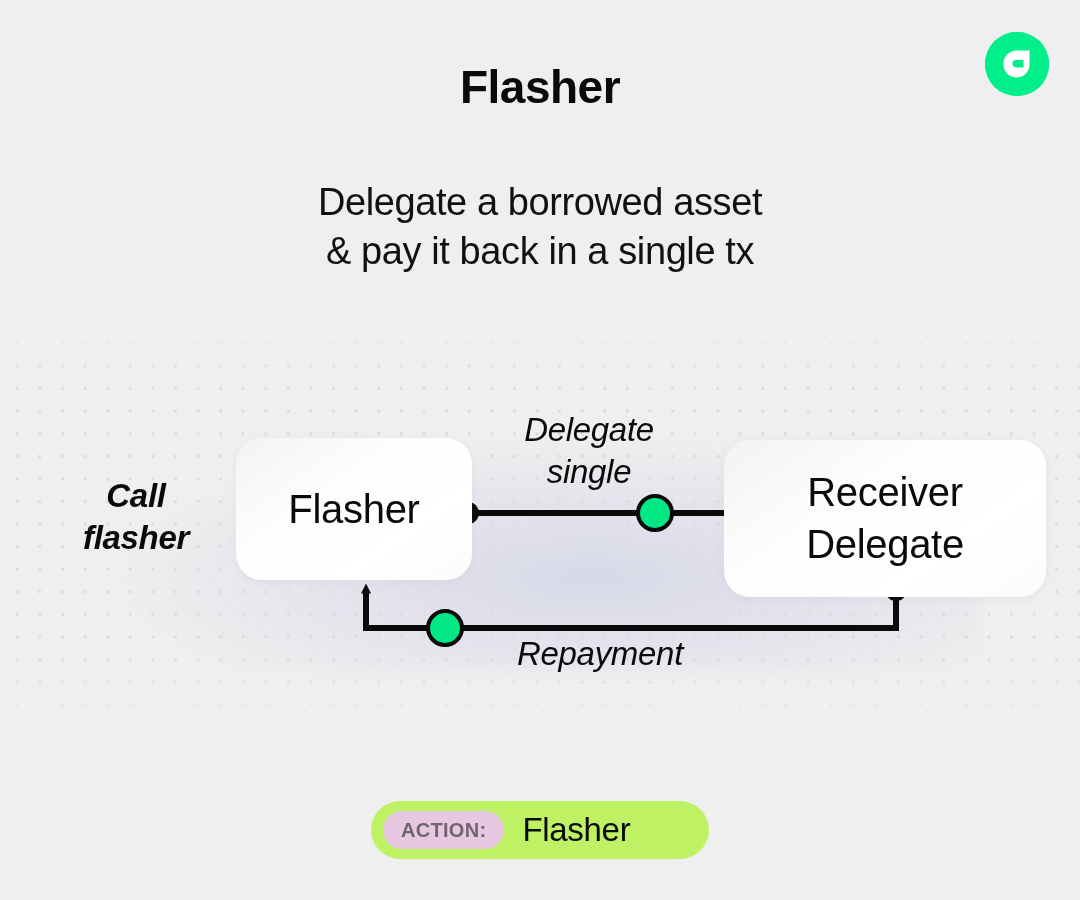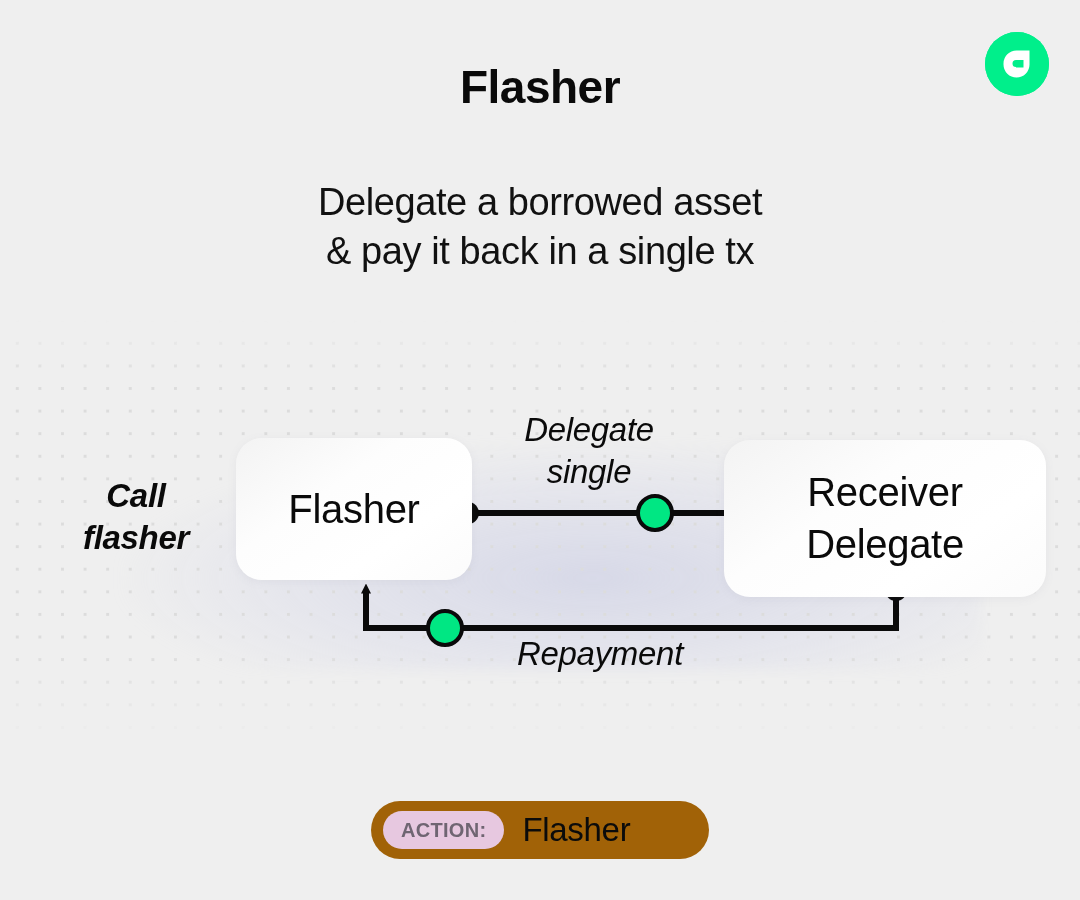--- a/index.html
+++ b/index.html
@@ -153,21 +153,21 @@
   }
 
   
   .action-bar {
     position: absolute;
     left: 371px;
     top: 801px;
     width: 338px;
     height: 58px;
     border-radius: 29px;
-    background: #a16207;
+    background: #bef264;
     display: flex;
     align-items: center;
     padding-left: 12px;
     gap: 18px;
   }
 
   .action-tag {
     height: 38px;
     border-radius: 19px;
     background: #e7c8e0;

